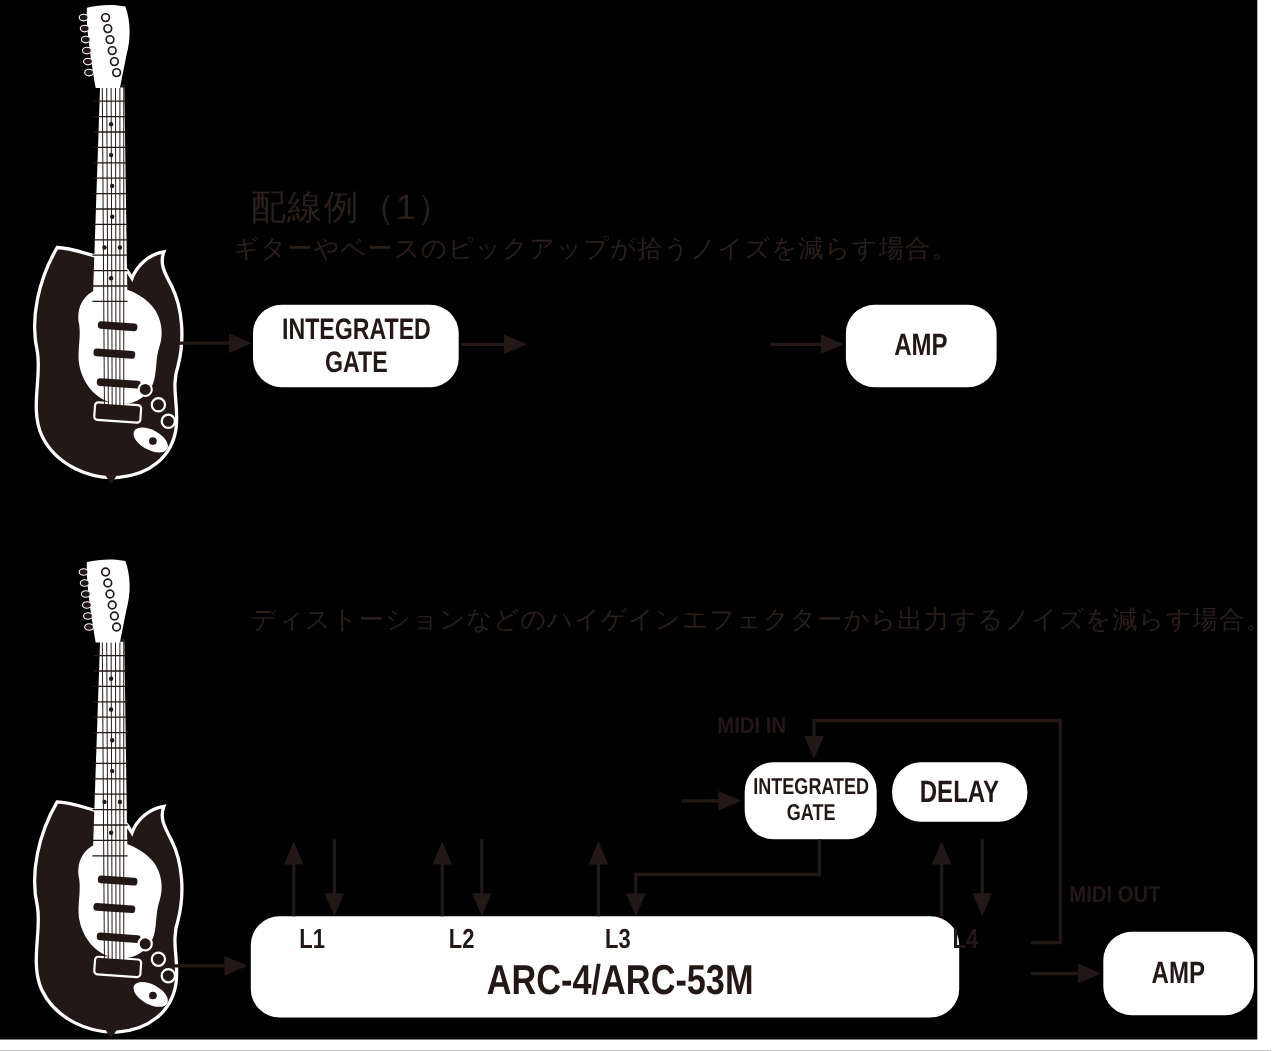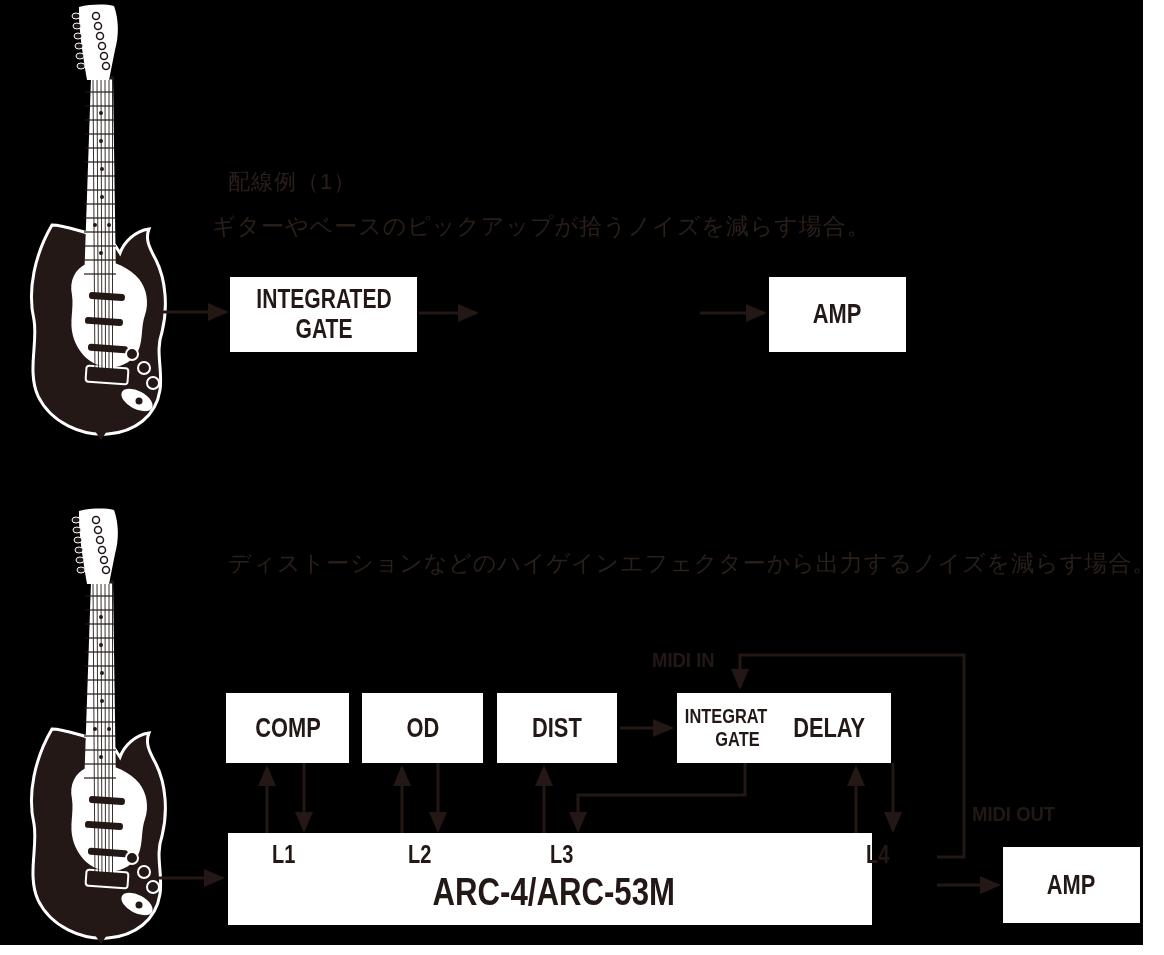--- a/index.html
+++ b/index.html
@@ -2,37 +2,37 @@
 <html><head>
 <meta charset="utf-8">
 <style>
   html,body{margin:0;padding:0;background:#ffffff;}
   body{width:1164px;height:955px;position:relative;overflow:hidden;
        font-family:"Liberation Sans",sans-serif;}
   .stage{position:absolute;left:0;top:0;width:1143px;height:945px;background:#000000;overflow:hidden;}
 
   
   .jp{position:absolute;color:#2b1f1a;letter-spacing:1px;white-space:nowrap;}
-  .jp-title{font-size:22px;}
+  .jp-title{font-size:32px;}
   .jp-desc{font-size:23px;}
 
   
   .node{position:absolute;background:#ffffff;display:flex;align-items:center;justify-content:center;
-        color:#231815;font-weight:700;}
+        color:#231815;font-weight:700;border-radius:26px;}
   .cond{display:inline-block;transform:scaleX(0.78);transform-origin:center;white-space:nowrap;
         line-height:1.08;text-align:center;}
   .wrap2{white-space:normal;}
 
   
   .loop-label{position:absolute;top:7px;color:#231815;font-weight:700;font-size:25px;
               transform:scaleX(0.8);transform-origin:left;}
   .midi-label{position:absolute;color:#231815;font-weight:700;font-size:21px;
               transform:scaleX(0.88);transform-origin:left;white-space:nowrap;}
 
-  .arc-label{position:absolute;left:4px;top:38px;width:100%;text-align:center;
+  .arc-label{position:absolute;left:14px;top:38px;width:100%;text-align:center;
              color:#231815;font-weight:700;font-size:38px;text-decoration:underline;}
   .arc-label .cond{transform:scaleX(0.82);}
 
   .connectors{position:absolute;left:0;top:0;z-index:5;}
   .guitar-svg{position:absolute;z-index:2;}
 </style>
 </head>
 <body>
 
 <div class="stage">
@@ -138,33 +138,24 @@
   </div>
   <div class="node" style="left:769px;top:277px;width:137px;height:75px;font-size:28px">
     <span class="cond">AMP</span>
   </div>
 
   <div class="jp jp-desc" style="left:228px;top:548px">ディストーションなどのハイゲインエフェクターから出力するノイズを減らす場合。</div>
 
   <div class="midi-label" style="left:652px;top:648px">MIDI IN</div>
   <div class="midi-label" style="left:972px;top:802px">MIDI OUT</div>
 
-  <div class="node" style="left:226px;top:693px;width:123px;height:70px;font-size:28px">
-    <span class="cond">COMP</span>
-  </div>
-  <div class="node" style="left:362px;top:693px;width:121px;height:70px;font-size:28px">
-    <span class="cond">OD</span>
-  </div>
-  <div class="node" style="left:497px;top:693px;width:120px;height:70px;font-size:28px">
-    <span class="cond">DIST</span>
-  </div>
   <div class="node" style="left:677px;top:693px;width:120px;height:70px;font-size:21px">
     <span class="cond wrap2" style="width:146px">INTEGRATED GATE</span>
   </div>
-  <div class="node" style="left:768px;top:693px;width:123px;height:70px;font-size:28px">
+  <div class="node" style="left:811px;top:693px;width:123px;height:54px;font-size:28px">
     <span class="cond">DELAY</span>
   </div>
 
   <div class="node" style="left:228px;top:833px;width:644px;height:92px;justify-content:flex-start">
     <span class="loop-label" style="left:44px">L1</span>
     <span class="loop-label" style="left:180px">L2</span>
     <span class="loop-label" style="left:322px">L3</span>
     <span class="loop-label" style="left:638px">L4</span>
     <span class="arc-label"><span class="cond">ARC-4/ARC-53M</span></span>
   </div>

